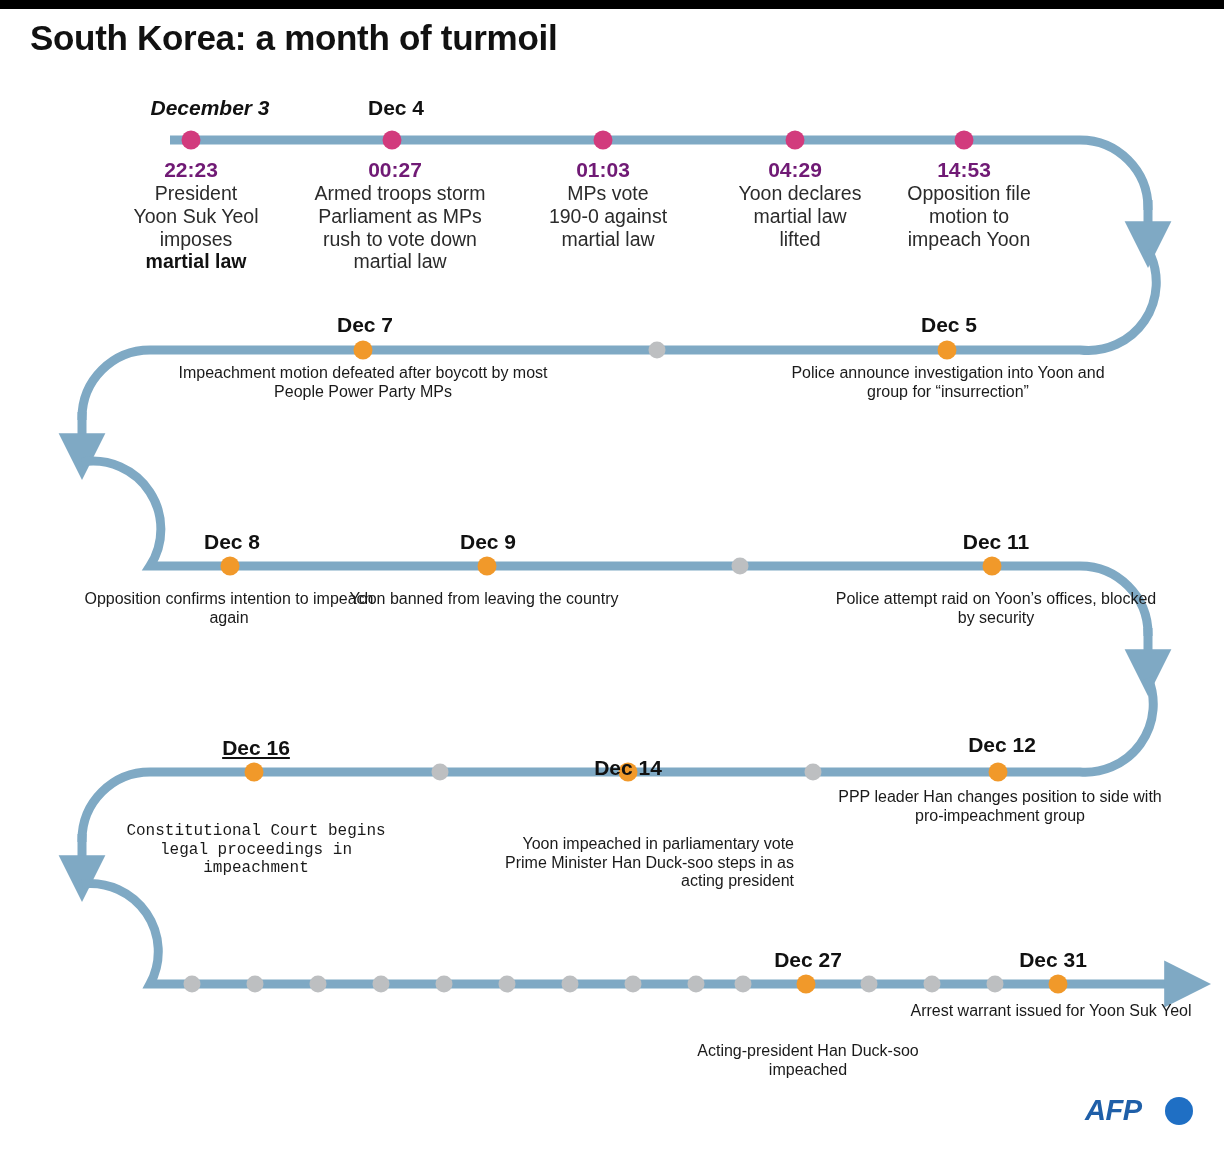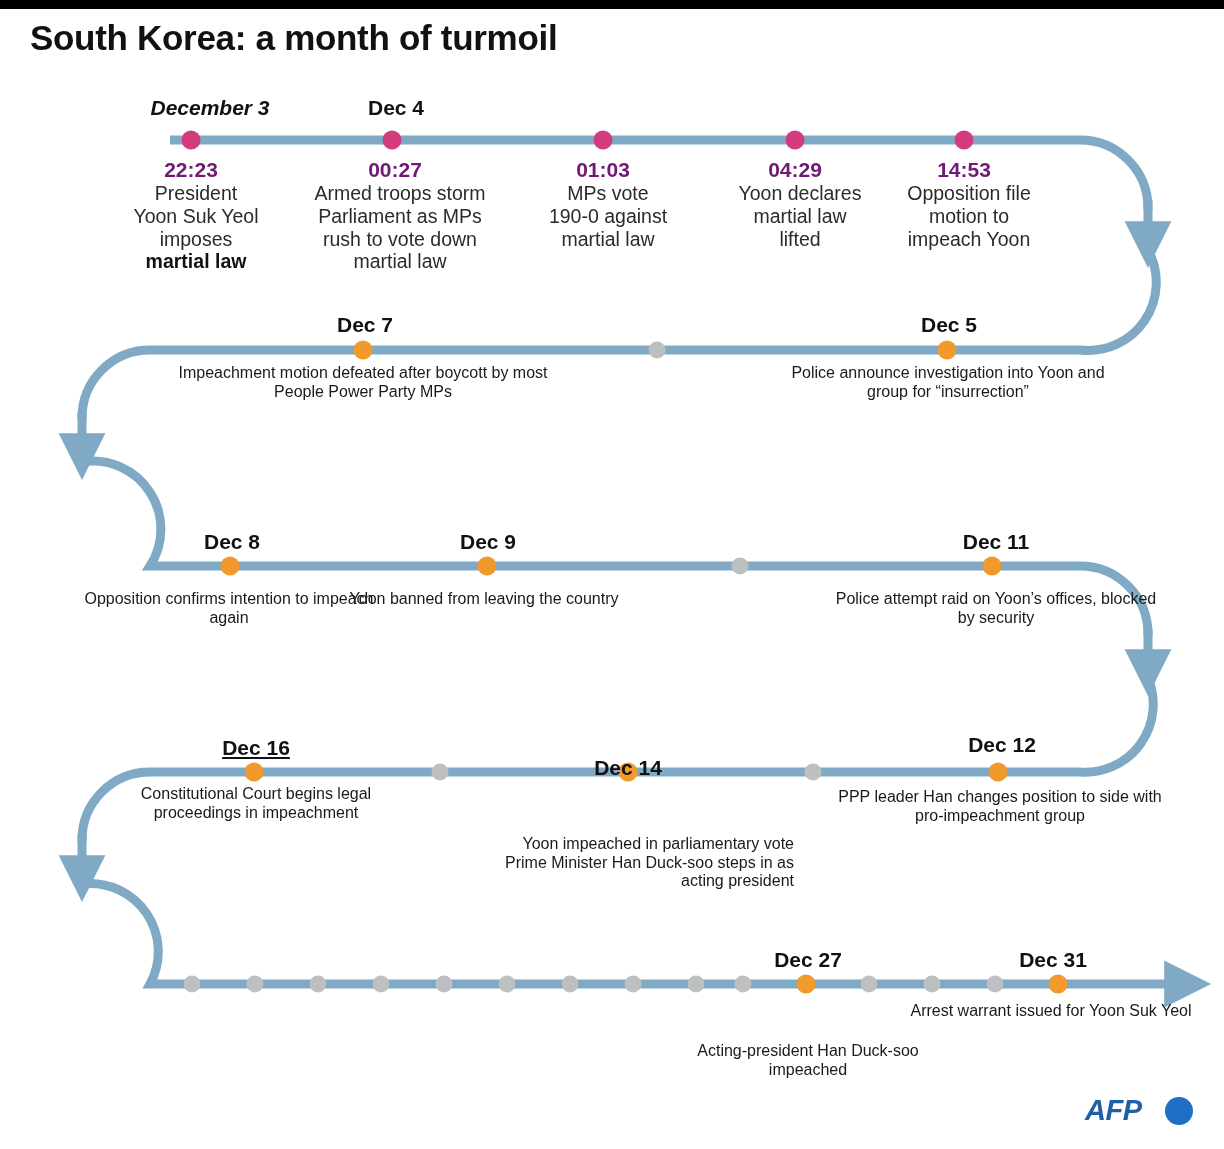--- a/index.html
+++ b/index.html
@@ -244,21 +244,21 @@
 blocked by security</div>
   </div>
 
   <div class="dot major orange" style="left:254px; top:772px;"></div>
   <div class="dot grey" style="left:440px; top:772px;"></div>
   <div class="dot major orange" style="left:628px; top:772px;"></div>
   <div class="dot grey" style="left:813px; top:772px;"></div>
   <div class="dot major orange" style="left:998px; top:772px;"></div>
 
   <div class="date-above" style="left:256px; top:736px;text-decoration:underline;">Dec 16</div>
-  <div class="body-below" style="left:256px; top:785px; width:280px;">
+  <div class="body-below" style="left:256px; top:822px; width:280px;font-family:Liberation Mono, monospace;">
     <div class="desc">Constitutional
 Court begins legal
 proceedings in
 impeachment</div>
   </div>
 
   <div class="date-above" style="left:628px; top:736px;margin-top:20px;">Dec 14</div>
   <div class="body-below" style="left:629px; top:835px; width:330px;text-align:right;">
     <div class="desc bold">Yoon impeached in
 parliamentary vote</div>

